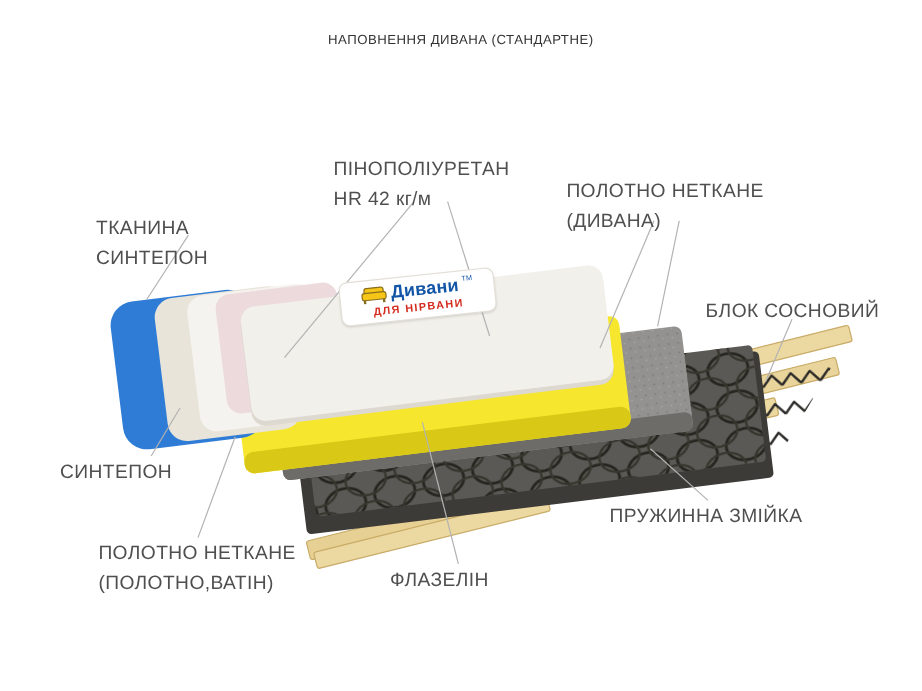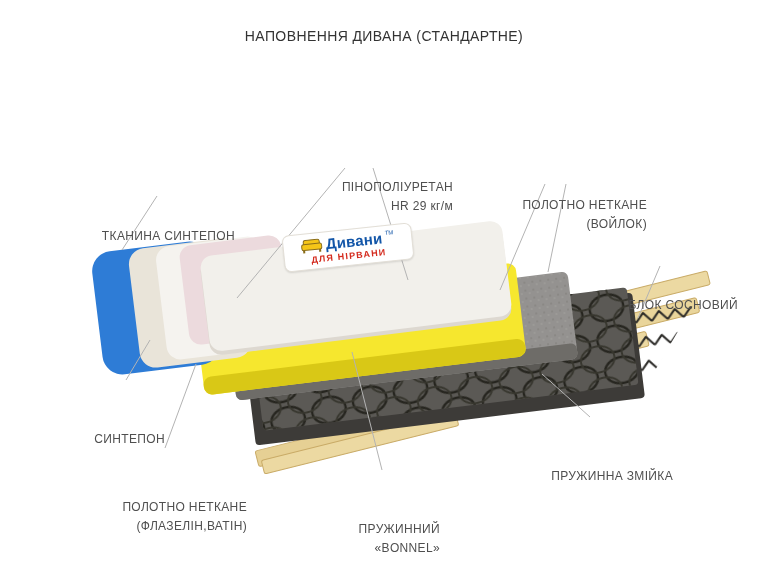--- a/index.html
+++ b/index.html
@@ -2,26 +2,26 @@
 <html><head>
 <meta charset="utf-8">
 <style>
   html,body{margin:0;padding:0;background:#fff;}
   .stage{
     position:relative;width:768px;height:576px;background:#ffffff;overflow:hidden;
     font-family:"Liberation Sans","DejaVu Sans",sans-serif;
   }
   .title{
     position:absolute;left:0;top:28px;width:768px;text-align:center;
-    font-size:14px;font-weight:500;color:#333;letter-spacing:.4px;
+    font-size:11px;font-weight:500;color:#333;letter-spacing:.4px;
   }
   .diagram-svg{position:absolute;left:0;top:0;width:768px;height:576px;}
   .lbl{
-    position:absolute;text-align:right;font-size:12px;color:#4f4f4f;
-    line-height:1.55;letter-spacing:.35px;margin-top:48px;
+    position:absolute;text-align:left;font-size:16px;color:#4f4f4f;
+    line-height:1.55;letter-spacing:.35px;
   }
   .lbl span{display:block;}
   .logo{
     position:absolute;left:283px;top:229px;width:116px;
     background:#fff;border:1px solid #e3dfd7;border-radius:7px;
     padding:3px 6px 4px 6px;transform:rotate(-6deg);
     box-shadow:0 1px 2px rgba(0,0,0,.12);text-align:center;
   }
   .logo-row{display:flex;align-items:center;justify-content:center;gap:3px;}
   .logo-brand{font-size:15px;font-weight:bold;color:#1356a8;letter-spacing:.2px;}
@@ -108,43 +108,42 @@
     </div>
     <div class="logo-tagline">ДЛЯ НІРВАНИ</div>
   </div>
 
   <div class="lbl" style="left:80px;top:179px;width:155px;">
     <span>ТКАНИНА СИНТЕПОН</span>
   </div>
 
   <div class="lbl" style="left:278px;top:130px;width:175px;">
     <span>ПІНОПОЛІУРЕТАН</span>
-    <span>HR 29 кг/м</span>
+    <span>HR 42 кг/м</span>
   </div>
 
   <div class="lbl" style="left:472px;top:148px;width:175px;">
     <span>ПОЛОТНО НЕТКАНЕ</span>
-    <span>(ВОЙЛОК)</span>
+    <span>(ДИВАНА)</span>
   </div>
 
   <div class="lbl" style="left:588px;top:248px;width:150px;">
     <span>БЛОК СОСНОВИЙ</span>
   </div>
 
   <div class="lbl" style="left:50px;top:382px;width:115px;">
     <span>СИНТЕПОН</span>
   </div>
 
   <div class="lbl" style="left:82px;top:450px;width:165px;">
     <span>ПОЛОТНО НЕТКАНЕ</span>
-    <span>(ФЛАЗЕЛІН,ВАТІН)</span>
+    <span>(ПОЛОТНО,ВАТІН)</span>
   </div>
 
   <div class="lbl" style="left:325px;top:472px;width:115px;">
-    <span>ПРУЖИННИЙ</span>
-    <span>«BONNEL»</span>
+    <span>ФЛАЗЕЛІН</span>
   </div>
 
   <div class="lbl" style="left:508px;top:419px;width:165px;">
     <span>ПРУЖИННА ЗМІЙКА</span>
   </div>
 
 </div>
 
 </body></html>

